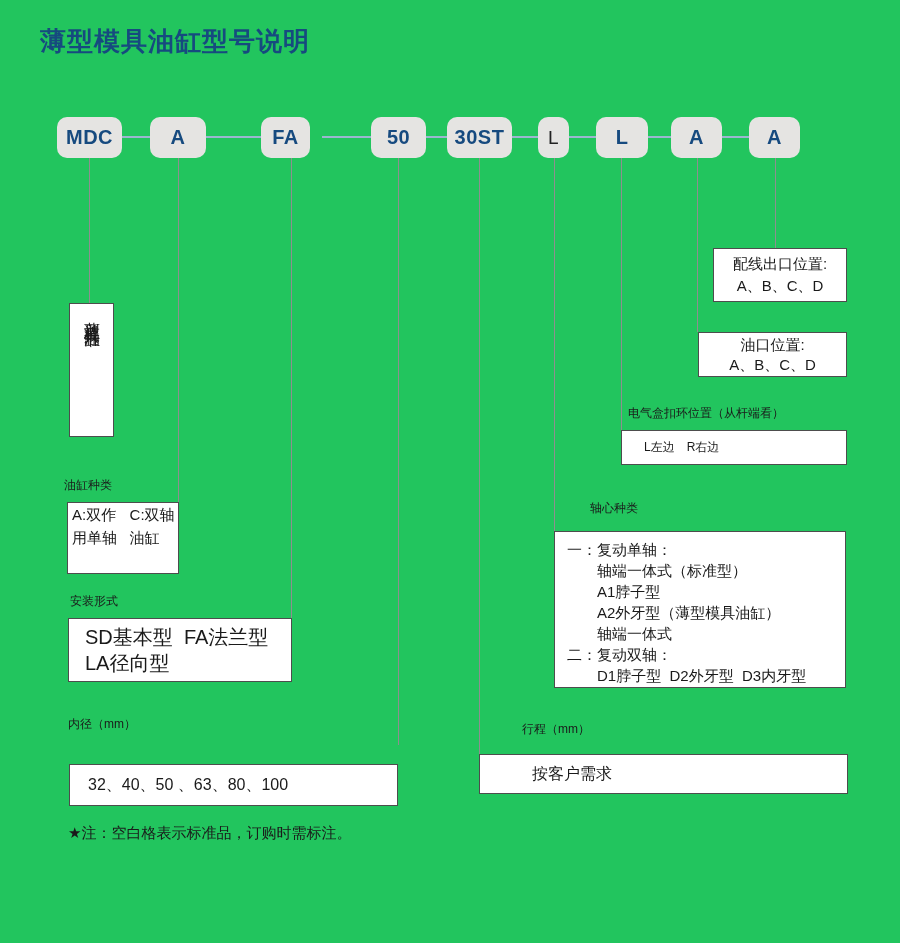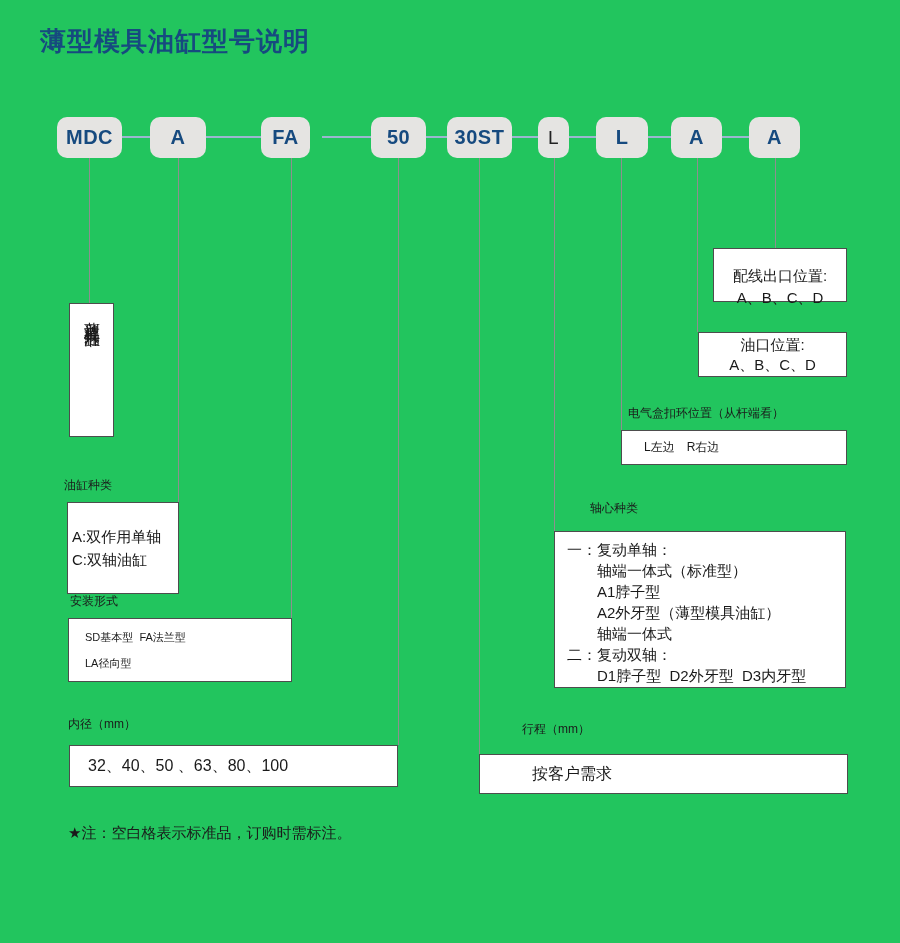--- a/index.html
+++ b/index.html
@@ -27,27 +27,27 @@
   
   .xbox{position:absolute;background:#fff;border:1px solid var(--border);box-sizing:border-box;}
   .lbl{position:absolute;font-size:12px;color:var(--text);white-space:pre-wrap;}
   .box-line{white-space:pre-wrap;}
   
   .series-box{left:69px;top:303px;width:45px;height:134px;display:flex;justify-content:center;}
   .series-box .vtext{
     writing-mode:vertical-lr;text-orientation:upright;font-size:16px;
     letter-spacing:2px;padding-top:5px;font-weight:bold;font-weight:normal;
   }
-  .wiring-box{left:713px;top:248px;width:134px;height:54px;text-align:center;font-size:15px;line-height:22px;padding-top:16px;}
+  .wiring-box{left:713px;top:248px;width:134px;height:54px;text-align:center;font-size:15px;line-height:22px;padding-top:4px;}
   .oilport-box{left:698px;top:332px;width:149px;height:45px;text-align:center;font-size:15px;line-height:20px;padding-top:2px;}
   .electric-box{left:621px;top:430px;width:226px;height:35px;font-size:12px;line-height:33px;padding-left:22px;}
   .shaft-box{left:554px;top:531px;width:292px;height:157px;font-size:15px;line-height:21px;padding:7px 0 0 12px;}
-  .cyl-box{left:67px;top:502px;width:112px;height:92px;font-size:15px;line-height:23px;display:flex;flex-direction:column;justify-content:center;padding-left:4px;}
-  .mount-box{left:68px;top:618px;width:224px;height:64px;font-size:11px;line-height:26px;padding:5px 0 0 16px;}
-  .bore-box{left:69px;top:745px;width:329px;height:42px;font-size:16px;line-height:40px;padding-left:18px;}
+  .cyl-box{left:67px;top:502px;width:112px;height:72px;font-size:15px;line-height:23px;display:flex;flex-direction:row;justify-content:center;padding-left:4px;}
+  .mount-box{left:68px;top:618px;width:224px;height:64px;font-size:20px;line-height:26px;padding:5px 0 0 16px;}
+  .bore-box{left:69px;top:764px;width:329px;height:42px;font-size:16px;line-height:40px;padding-left:18px;}
   .stroke-box{left:479px;top:754px;width:369px;height:40px;font-size:16px;line-height:38px;padding-left:52px;}
   .footnote{position:absolute;left:68px;top:824px;font-size:15px;color:var(--text);}
 </style>
 </head>
 <body>
 
 <div class="page">
 
   <div class="title">薄型模具油缸型号说明</div>
 

